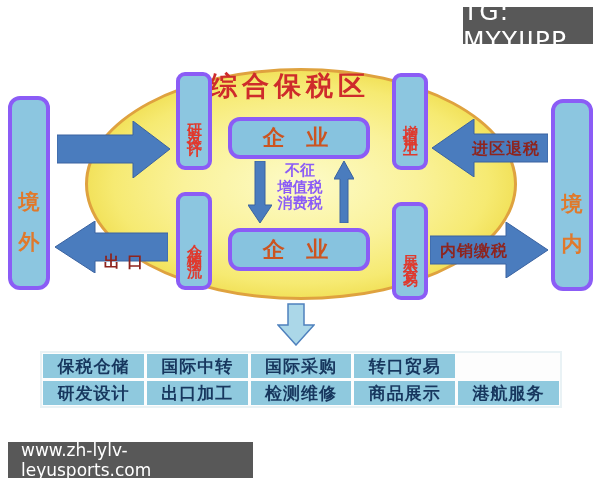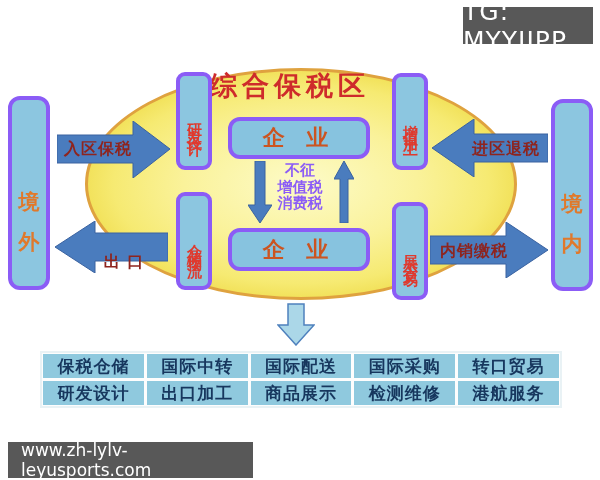--- a/index.html
+++ b/index.html
@@ -89,21 +89,20 @@
   <div class="tg-badge">
     <span>TG: MYYJJPP</span>
   </div>
 
   <div class="ellipse"></div>
   <div class="zone-title">综合保税区</div>
 
   <svg style="left:57px; top:121px;" width="113" height="57" viewBox="0 0 113 57">
     <polygon points="0,14 76,14 76,0 113,28 76,57 76,42 0,42" fill="#4A7CBE" stroke="#3A62A0" stroke-width="1"></polygon>
   </svg>
-  <div class="arrow-label" style="left:62px; top:139px; width:72px;">入区保税</div>
 
   <svg style="left:55px; top:221px;" width="113" height="52" viewBox="0 0 113 52">
     <polygon points="113,12 40,12 40,0 0,26 40,52 40,40 113,40" fill="#4A7CBE" stroke="#3A62A0" stroke-width="1"></polygon>
   </svg>
   <div class="arrow-label" style="left:88px; top:237px; width:72px;margin-top:15px;">出 口</div>
 
   <svg style="left:432px; top:119px;" width="116" height="58" viewBox="0 0 116 58">
     <polygon points="116,15 42,15 42,0 0,29 42,58 42,43 116,43" fill="#4A7CBE" stroke="#3A62A0" stroke-width="1"></polygon>
   </svg>
   <div class="arrow-label" style="left:470px; top:139px; width:72px;font-family:Liberation Mono, monospace;">进区退税</div>
@@ -152,29 +151,28 @@
 消费税</div>
 
   <svg style="left:277px; top:303px;" width="38" height="43" viewBox="0 0 38 43">
     <polygon points="11,1 27,1 27,22 37,22 19,42 1,22 11,22" fill="#ABD7E8" stroke="#4F81BD" stroke-width="1.5"></polygon>
   </svg>
 
   <div class="biz-table">
     <div class="biz-row">
       <div class="biz-cell">保税仓储</div>
       <div class="biz-cell">国际中转</div>
-      <div class="biz-cell">国际配送</div>
       <div class="biz-cell">国际采购</div>
       <div class="biz-cell">转口贸易</div>
     </div>
     <div class="biz-row">
       <div class="biz-cell">研发设计</div>
       <div class="biz-cell">出口加工</div>
+      <div class="biz-cell">检测维修</div>
       <div class="biz-cell">商品展示</div>
-      <div class="biz-cell">检测维修</div>
       <div class="biz-cell">港航服务</div>
     </div>
   </div>
 
   <div class="url-bar">
     <span>www.zh-lylv-leyusports.com</span>
   </div>
 
 </div>
 

